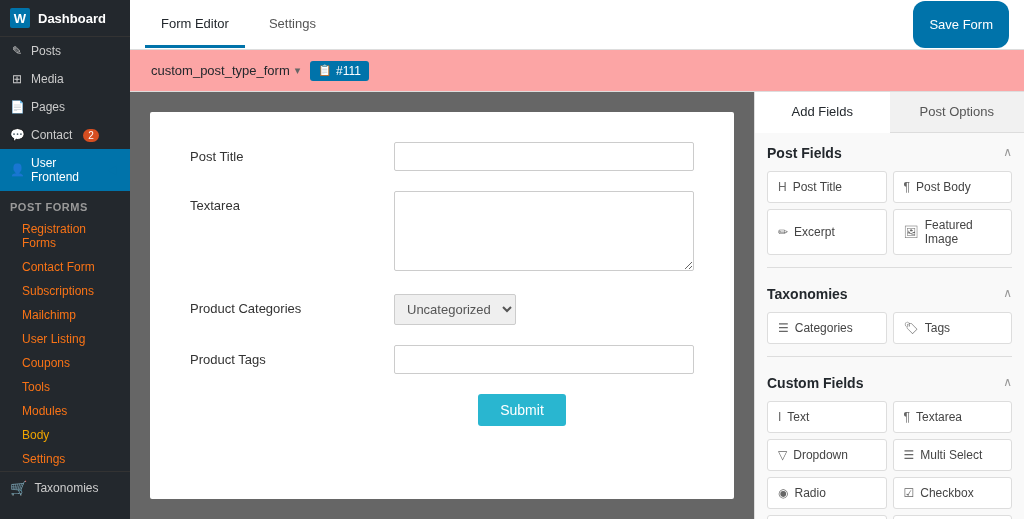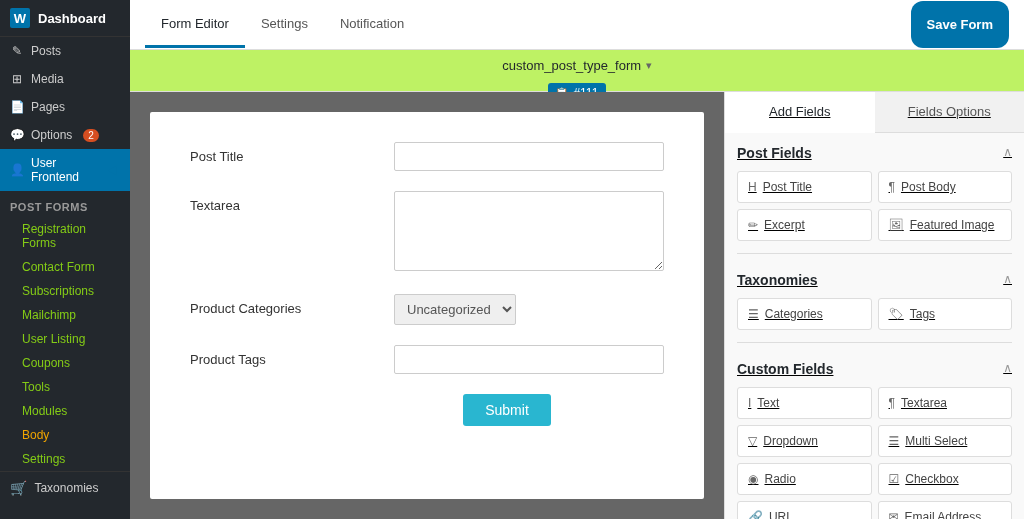--- a/index.html
+++ b/index.html
@@ -7,57 +7,57 @@
 
     
     #sidebar { width: 130px; background: #23282d; color: #ccc; display: flex; flex-direction: column; height: 519px; overflow: hidden; flex-shrink: 0; }
     .sidebar-header { background: #23282d; padding: 8px 10px; display: flex; align-items: center; gap: 8px; border-bottom: 1px solid #333; }
     .sidebar-header span { color: #fff; font-size: 13px; font-weight: 600; }
     .sidebar-logo { width: 20px; height: 20px; background: #0073aa; border-radius: 2px; display: flex; align-items: center; justify-content: center; color: white; font-size: 10px; flex-shrink: 0; }
     .sidebar-item { padding: 7px 10px; display: flex; align-items: center; gap: 7px; cursor: pointer; color: #ccc; font-size: 12px; }
     .sidebar-item.active { background: #0073aa; color: #fff; }
     .sidebar-item .icon { font-size: 12px; width: 14px; text-align: center; }
     .sidebar-section-header { padding: 10px 10px 4px; font-size: 11px; font-weight: 600; color: #999; text-transform: uppercase; letter-spacing: 0.5px; }
-    .sidebar-subitem { padding: 5px 10px 5px 22px; font-size: 12px; color: #84cc16; cursor: pointer; }
+    .sidebar-subitem { padding: 5px 10px 5px 22px; font-size: 12px; color: #f97316; cursor: pointer; }
     .badge { background: #d54e21; color: white; border-radius: 10px; padding: 1px 5px; font-size: 10px; margin-left: 4px; }
     .woo-section { padding: 8px 10px; display: flex; align-items: center; gap: 7px; color: #ccc; font-size: 12px; border-top: 1px solid #333; }
 
     
     #main { flex: 1; display: flex; flex-direction: column; overflow: hidden; }
 
     
     #topbar { background: #fff; border-bottom: 1px solid #ddd; padding: 0 15px; display: flex; align-items: center; justify-content: space-between; height: 50px; flex-shrink: 0; }
-    .tabs-bar { display: flex; gap: 0; }
+    .tabs-bar { display: flex; gap: 8px; }
     .tab { padding: 14px 16px; font-size: 13px; color: #555; cursor: pointer; border-bottom: 3px solid transparent; }
     .tab.active { color: #23282d; border-bottom: 3px solid #0073aa; font-weight: 500; }
-    .save-btn { background: #0073aa; color: white; border: none; padding: 16px 16px; border-radius: 12px; font-size: 13px; cursor: pointer; font-weight: 700; }
-
-    
-    #subbar { background: #bef264; border-bottom: 1px solid #ddd; padding: 8px 21px; display: flex; align-items: center; gap: 10px; height: 42px; flex-shrink: 0; flex-direction: column; }
+    .save-btn { background: #0073aa; color: white; border: none; padding: 16px 16px; border-radius: 12px; font-size: 13px; cursor: pointer; font-weight: 400; }
+
+    
+    #subbar { background: #fca5a5; border-bottom: 1px solid #ddd; padding: 8px 21px; display: flex; align-items: center; gap: 10px; height: 42px; flex-shrink: 0; }
     .form-name { display: flex; align-items: center; gap: 5px; color: #23282d; font-size: 13px; font-weight: 500; }
     .dropdown-arrow { font-size: 11px; color: #666; }
     .id-badge { background: #0073aa; color: white; padding: 3px 8px; border-radius: 3px; font-size: 12px; display: flex; align-items: center; gap: 4px; }
 
     
     #content { display: flex; flex: 1; overflow: hidden; }
 
     
     #form-canvas { flex: 1; background: #666; padding: 20px; overflow-y: auto; }
     #form-inner { background: white; padding: 30px 40px; border-radius: 2px; min-height: 100%; }
     .form-field { display: flex; align-items: flex-start; margin-bottom: 20px; }
     .field-label { width: 160px; padding-top: 7px; font-size: 13px; color: #333; flex-shrink: 0; }
     .field-input { flex: 1; padding-left: 44px; }
     .field-input input[type="text"] { width: 100%; padding: 6px 8px; border: 1px solid #ccc; border-radius: 2px; font-size: 13px; color: #555; }
     .field-input textarea { width: 100%; height: 80px; padding: 6px 8px; border: 1px solid #ccc; border-radius: 2px; font-size: 13px; resize: both; }
     .field-input select { padding: 6px 8px; border: 1px solid #ccc; border-radius: 2px; font-size: 13px; color: #555; min-width: 120px; }
     .submit-row { display: flex; justify-content: center; margin-top: 17px; padding-left: 160px; }
     .submit-btn { background: #29b6d0; color: white; border: none; padding: 8px 22px; border-radius: 3px; font-size: 14px; cursor: pointer; }
 
     
-    #right-panel { width: 300px; background: #f9f9f9; border-left: 1px solid #ddd; display: flex; flex-direction: column; overflow-y: auto; flex-shrink: 0; text-decoration: underline; }
+    #right-panel { width: 270px; background: #f9f9f9; border-left: 1px solid #ddd; display: flex; flex-direction: column; overflow-y: auto; flex-shrink: 0; }
     .panel-tabs { display: flex; border-bottom: 1px solid #ddd; background: #f1f1f1; }
     .panel-tab { flex: 1; padding: 12px; text-align: center; font-size: 13px; color: #555; cursor: pointer; }
     .panel-tab.active { background: #fff; color: #23282d; border-bottom: 2px solid #fff; margin-bottom: -1px; }
     .panel-section { padding: 12px; }
     .section-header { display: flex; align-items: flex-start; justify-content: space-between; margin-bottom: 10px; }
     .section-title { font-size: 14px; font-weight: 600; color: #23282d; }
     .section-toggle { color: #999; font-size: 12px; cursor: pointer; }
     .fields-grid { display: grid; grid-template-columns: 1fr 1fr; gap: 6px; margin-bottom: 12px; }
     .field-btn { background: white; border: 1px solid #ddd; border-radius: 3px; padding: 8px 10px; font-size: 12px; color: #444; cursor: pointer; display: flex; align-items: center; gap: 6px; text-align: left; }
     .field-btn .btn-icon { font-size: 12px; color: #666; }
@@ -81,21 +81,21 @@
   <div class="sidebar-item">
     <span class="icon">⊞</span>
     <span>Media</span>
   </div>
   <div class="sidebar-item">
     <span class="icon">📄</span>
     <span>Pages</span>
   </div>
   <div class="sidebar-item">
     <span class="icon">💬</span>
-    <span>Options</span>
+    <span>Contact</span>
     <span class="badge">2</span>
   </div>
   <div class="sidebar-item active">
     <span class="icon">👤</span>
     <span>User Frontend</span>
     <span style="margin-left:auto;color:#0073aa;font-size:16px;">◄</span>
   </div>
 
   <div class="sidebar-section-header">
     <span>Post Forms</span>
@@ -140,23 +140,20 @@
 <div id="main">
 
   <div id="topbar">
     <div class="tabs-bar">
       <div class="tab active">
         <span>Form Editor</span>
       </div>
       <div class="tab">
         <span>Settings</span>
       </div>
-      <div class="tab">
-        <span>Notification</span>
-      </div>
     </div>
     <button class="save-btn">
       <span>Save Form</span>
     </button>
   </div>
 
   <div id="subbar">
     <div class="form-name">
       <span>custom_post_type_form</span>
       <span class="dropdown-arrow">▾</span>
@@ -218,21 +215,21 @@
       </div>
     </div>
 
     <div id="right-panel">
 
       <div class="panel-tabs">
         <div class="panel-tab active">
           <span>Add Fields</span>
         </div>
         <div class="panel-tab">
-          <span>Fields Options</span>
+          <span>Post Options</span>
         </div>
       </div>
 
       <div class="panel-section">
         <div class="section-header">
           <span class="section-title">Post Fields</span>
           <span class="section-toggle">∧</span>
         </div>
         <div class="fields-grid">
           <button class="field-btn">

